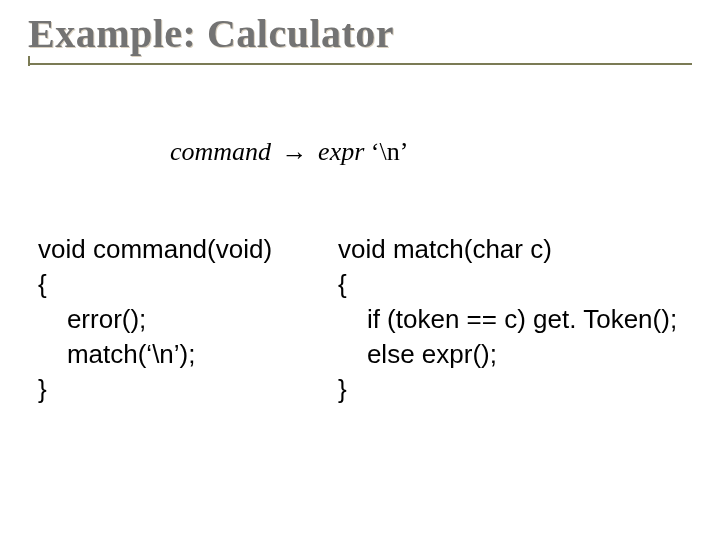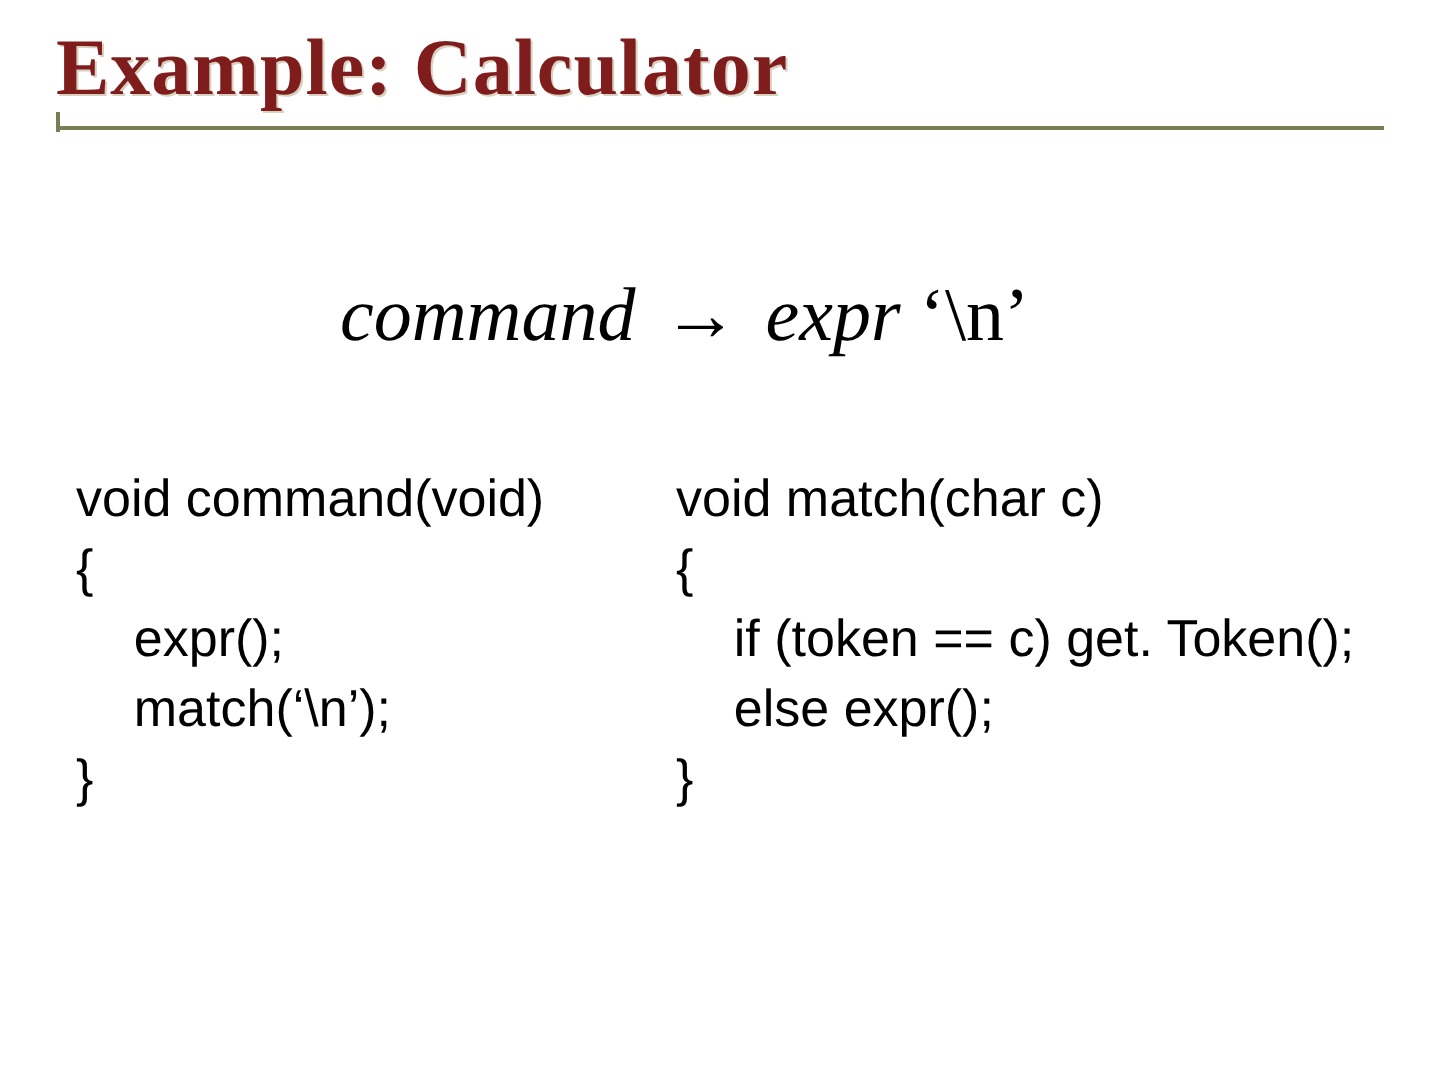--- a/index.html
+++ b/index.html
@@ -20,21 +20,21 @@
   .title-wrap {
     position: absolute;
     left: 28px;
     top: 10px;
     width: 664px;
   }
   .title-text {
     font-family: "Times New Roman", Times, serif;
     font-weight: bold;
     font-size: 40px;
-    color: #7f1d1d;
+    color: #737373;
     text-shadow: 1px 1px 0 #d9d0c0;
     letter-spacing: 0.5px;
     margin: 0;
     padding-bottom: 6px;
   }
   .title-rule {
     border: none;
     border-bottom: 2px solid #7b7b55;
     margin: 0;
     width: 100%;
@@ -46,21 +46,21 @@
     width: 0;
     height: 10px;
     border-left: 2px solid #7b7b55;
   }
   .grammar {
     position: absolute;
     left: 170px;
     top: 136px;
     font-family: "Times New Roman", Times, serif;
     font-style: italic;
-    font-size: 38px;
+    font-size: 26px;
     color: #000;
   }
   .grammar .arrow {
     font-style: normal;
     font-family: Arial, sans-serif;
     padding: 0 4px;
   }
   .grammar .lit {
     font-style: normal;
   }
@@ -96,21 +96,21 @@
   </div>
 
   <div class="grammar">
     <span>command</span>
     <span class="arrow">→</span>
     <span>expr</span><span class="lit"> ‘\n’</span>
   </div>
 
   <div class="code-left">void command(void)
 {
-    expr();
+    error();
     match(‘\n’);
 }</div>
   <div class="code-right">void match(char c)
 {
     if (token == c) get. Token();
     else expr();
 }</div>
 
 </div>
 

